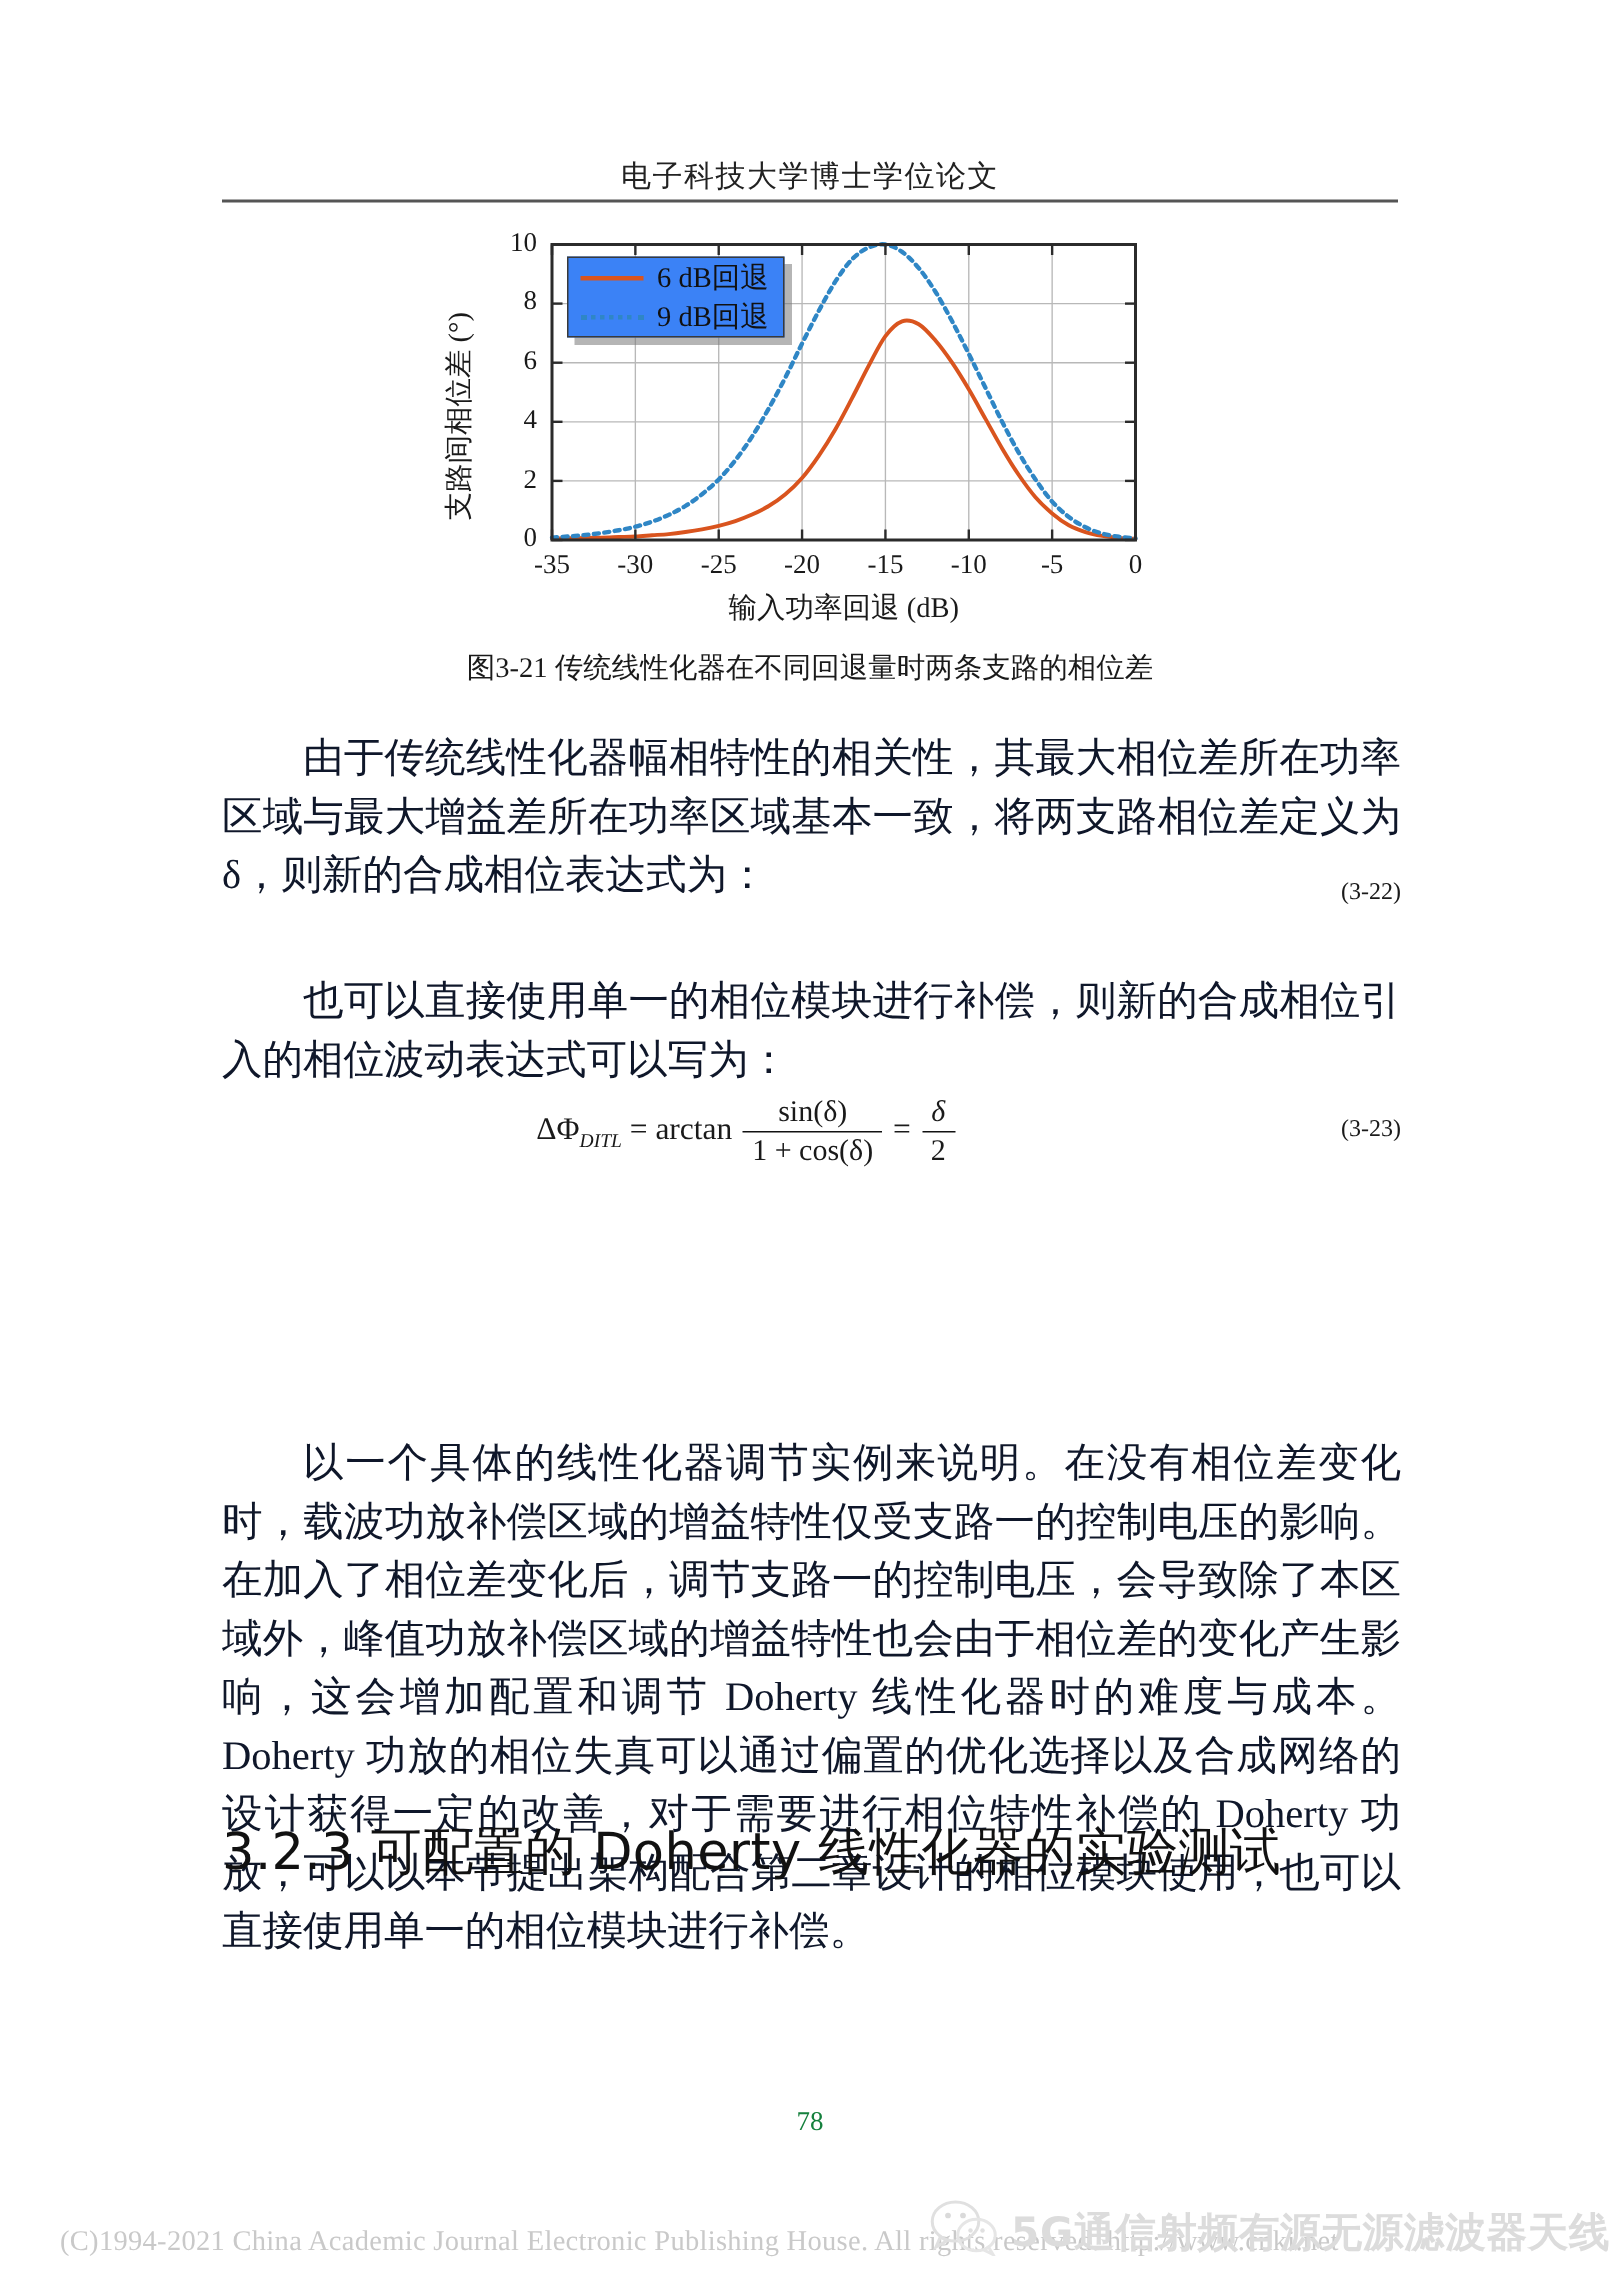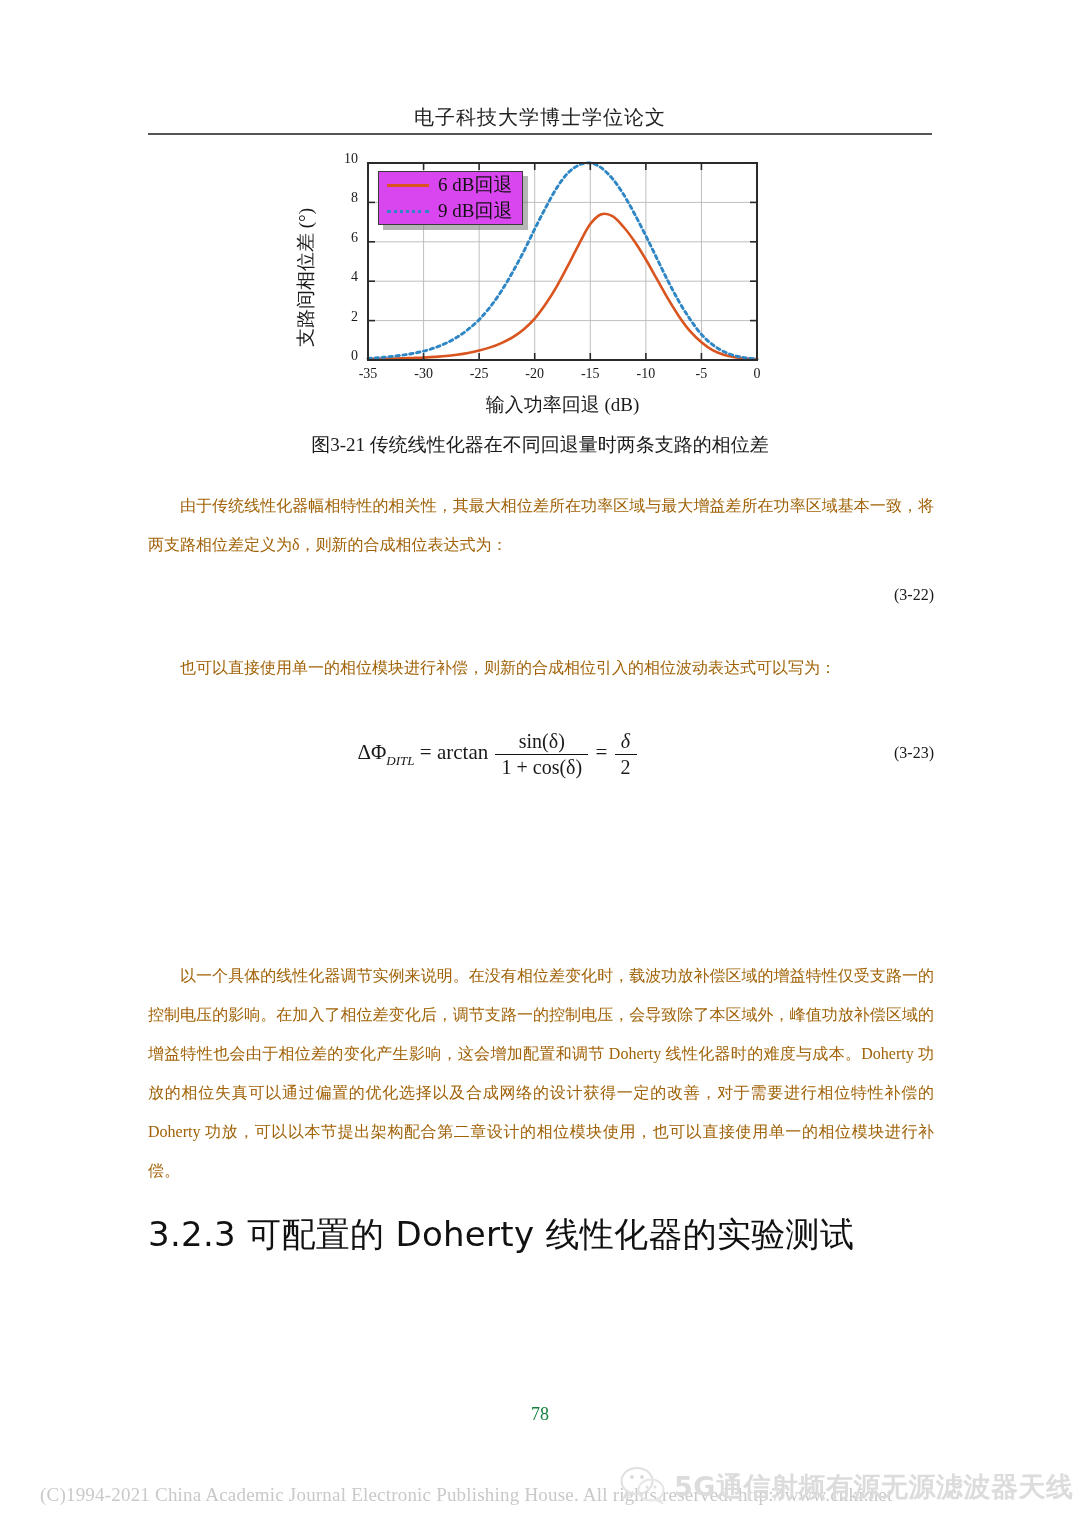--- a/index.html
+++ b/index.html
@@ -65,25 +65,25 @@
     text-align: center;
     font-size: 19px;
     color: #1a1a1a;
   }
 
   
   .body-block {
     position: absolute;
     left: 148px;
     width: 786px;
-    font-size: 16px;
+    font-size: 27px;
     line-height: 39px;
     text-align: justify;
     text-justify: inter-ideograph;
-    color: #a16207;
+    color: #0f172a;
   }
   .body-block p {
     margin: 0;
   }
   .indent { text-indent: 2em; }
 
   
   .equation {
     position: absolute;
     left: 148px;
@@ -193,27 +193,27 @@
   }
   .axis-label-x {
     position: absolute;
     font-size: 19px;
     color: #1a1a1a;
     white-space: nowrap;
     text-align: center;
   }
   .tick-label {
     position: absolute;
-    font-size: 14px;
+    font-size: 18px;
     color: #1a1a1a;
     white-space: nowrap;
   }
   .legend-box {
     position: absolute;
-    background: #d946ef;
+    background: #3b82f6;
     border: 1.6px solid #3a3a3a;
     box-shadow: 5px 5px 0 0 rgba(120,120,120,0.55);
   }
   .legend-row {
     display: flex;
     align-items: center;
     height: 26px;
     padding: 0 10px 0 8px;
     white-space: nowrap;
   }

